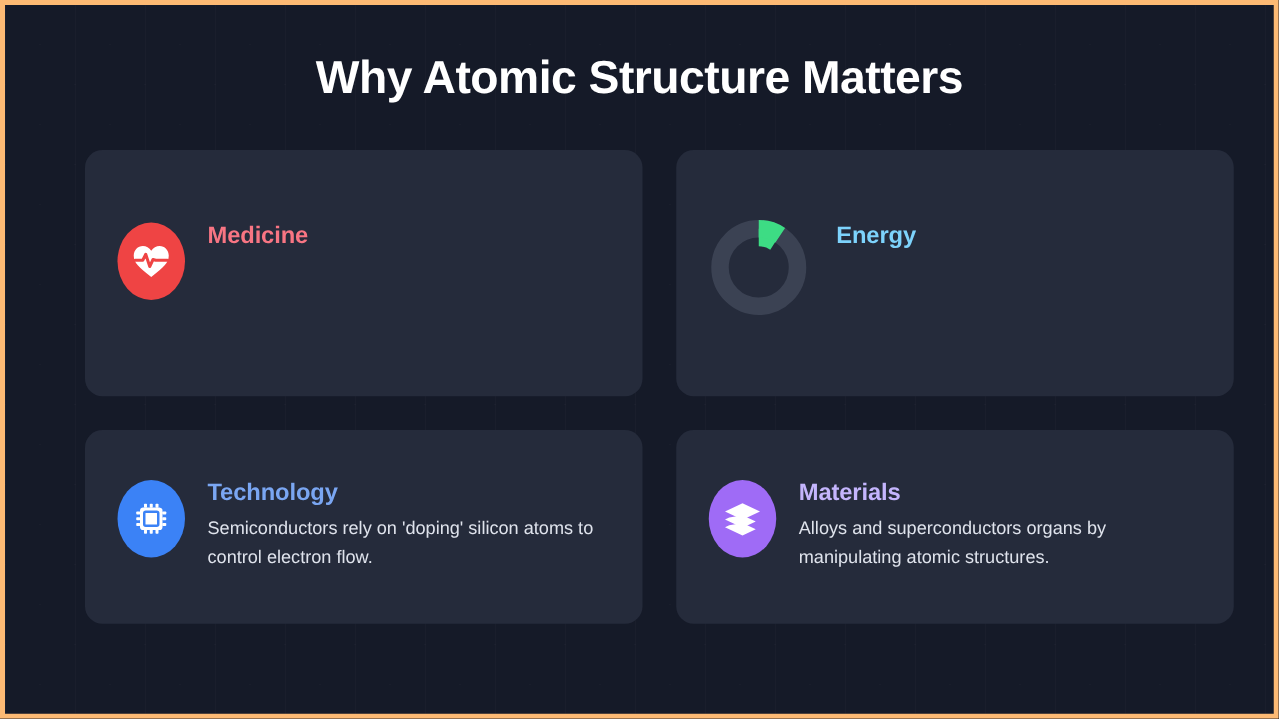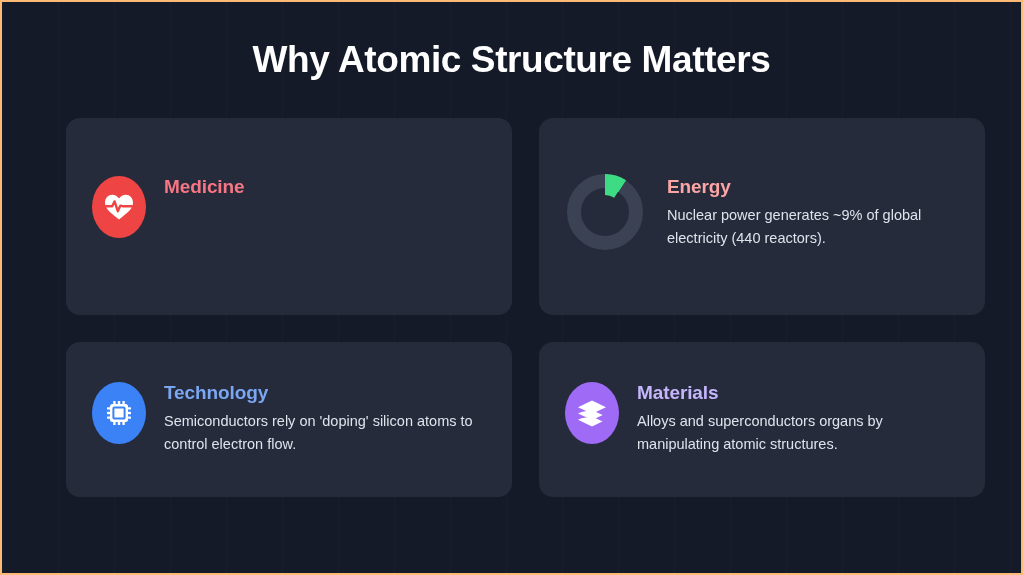--- a/index.html
+++ b/index.html
@@ -15,21 +15,21 @@
     -webkit-font-smoothing: antialiased;
   }
 
   
   #slide {
     position: relative;
     width: 1023px;
     height: 575px;
     box-sizing: border-box;
     background-color: #151a28;
-    border: 2px solid #fdba74;
+    border: 4px solid #fdba74;
     overflow: hidden;
   }
 
   
   #slide::before {
     content: "";
     position: absolute;
     inset: 0;
     pointer-events: none;
     background-image:
@@ -130,21 +130,21 @@
     padding-top: 1px;
   }
   .card-heading {
     font-size: 19px;
     font-weight: bold;
     margin: 0 0 6px 0;
     line-height: 1.1;
     letter-spacing: -0.1px;
   }
   .h-medicine   { color: #f87583; }
-  .h-energy     { color: #fca5a5; }
+  .h-energy     { color: #7dd3fc; }
   .h-technology { color: #7aa6f2; }
   .h-materials  { color: #c4b5fd; }
 
   .card-desc {
     font-size: 14.5px;
     line-height: 1.58;
     color: #dfe3ec;
     margin: 0;
     max-width: 340px;
   }
@@ -181,21 +181,20 @@
     <div class="card row1">
       <div class="donut-wrap">
         <svg width="80" height="80" viewBox="0 0 80 80" aria-hidden="true">
           <circle cx="40" cy="40" r="31" fill="none" stroke="#3b4253" stroke-width="14"></circle>
           <path d="M40 9 A31 31 0 0 1 56.8 13.95 L49.2 25.7 A17 17 0 0 0 40 23 Z" fill="#3ddc84"></path>
           <path d="M40 9 A31 31 0 0 1 57.2 14.2" fill="none" stroke="#3ddc84" stroke-width="14" stroke-linecap="butt"></path>
         </svg>
       </div>
       <div class="card-body">
         <div class="card-heading h-energy">Energy</div>
-        <div class="card-desc wide">Nuclear power generates ~9% of global electricity (440 reactors).</div>
       </div>
     </div>
 
     <div class="card row2">
       <div class="icon-badge badge-technology">
         <svg width="28" height="28" viewBox="0 0 28 28" aria-hidden="true">
           <g fill="#ffffff">
             <rect x="5" y="5" width="18" height="18" rx="2.5"></rect>
             <rect x="2" y="8.2" width="3.2" height="2.4" rx="0.6"></rect>
             <rect x="2" y="12.8" width="3.2" height="2.4" rx="0.6"></rect>

